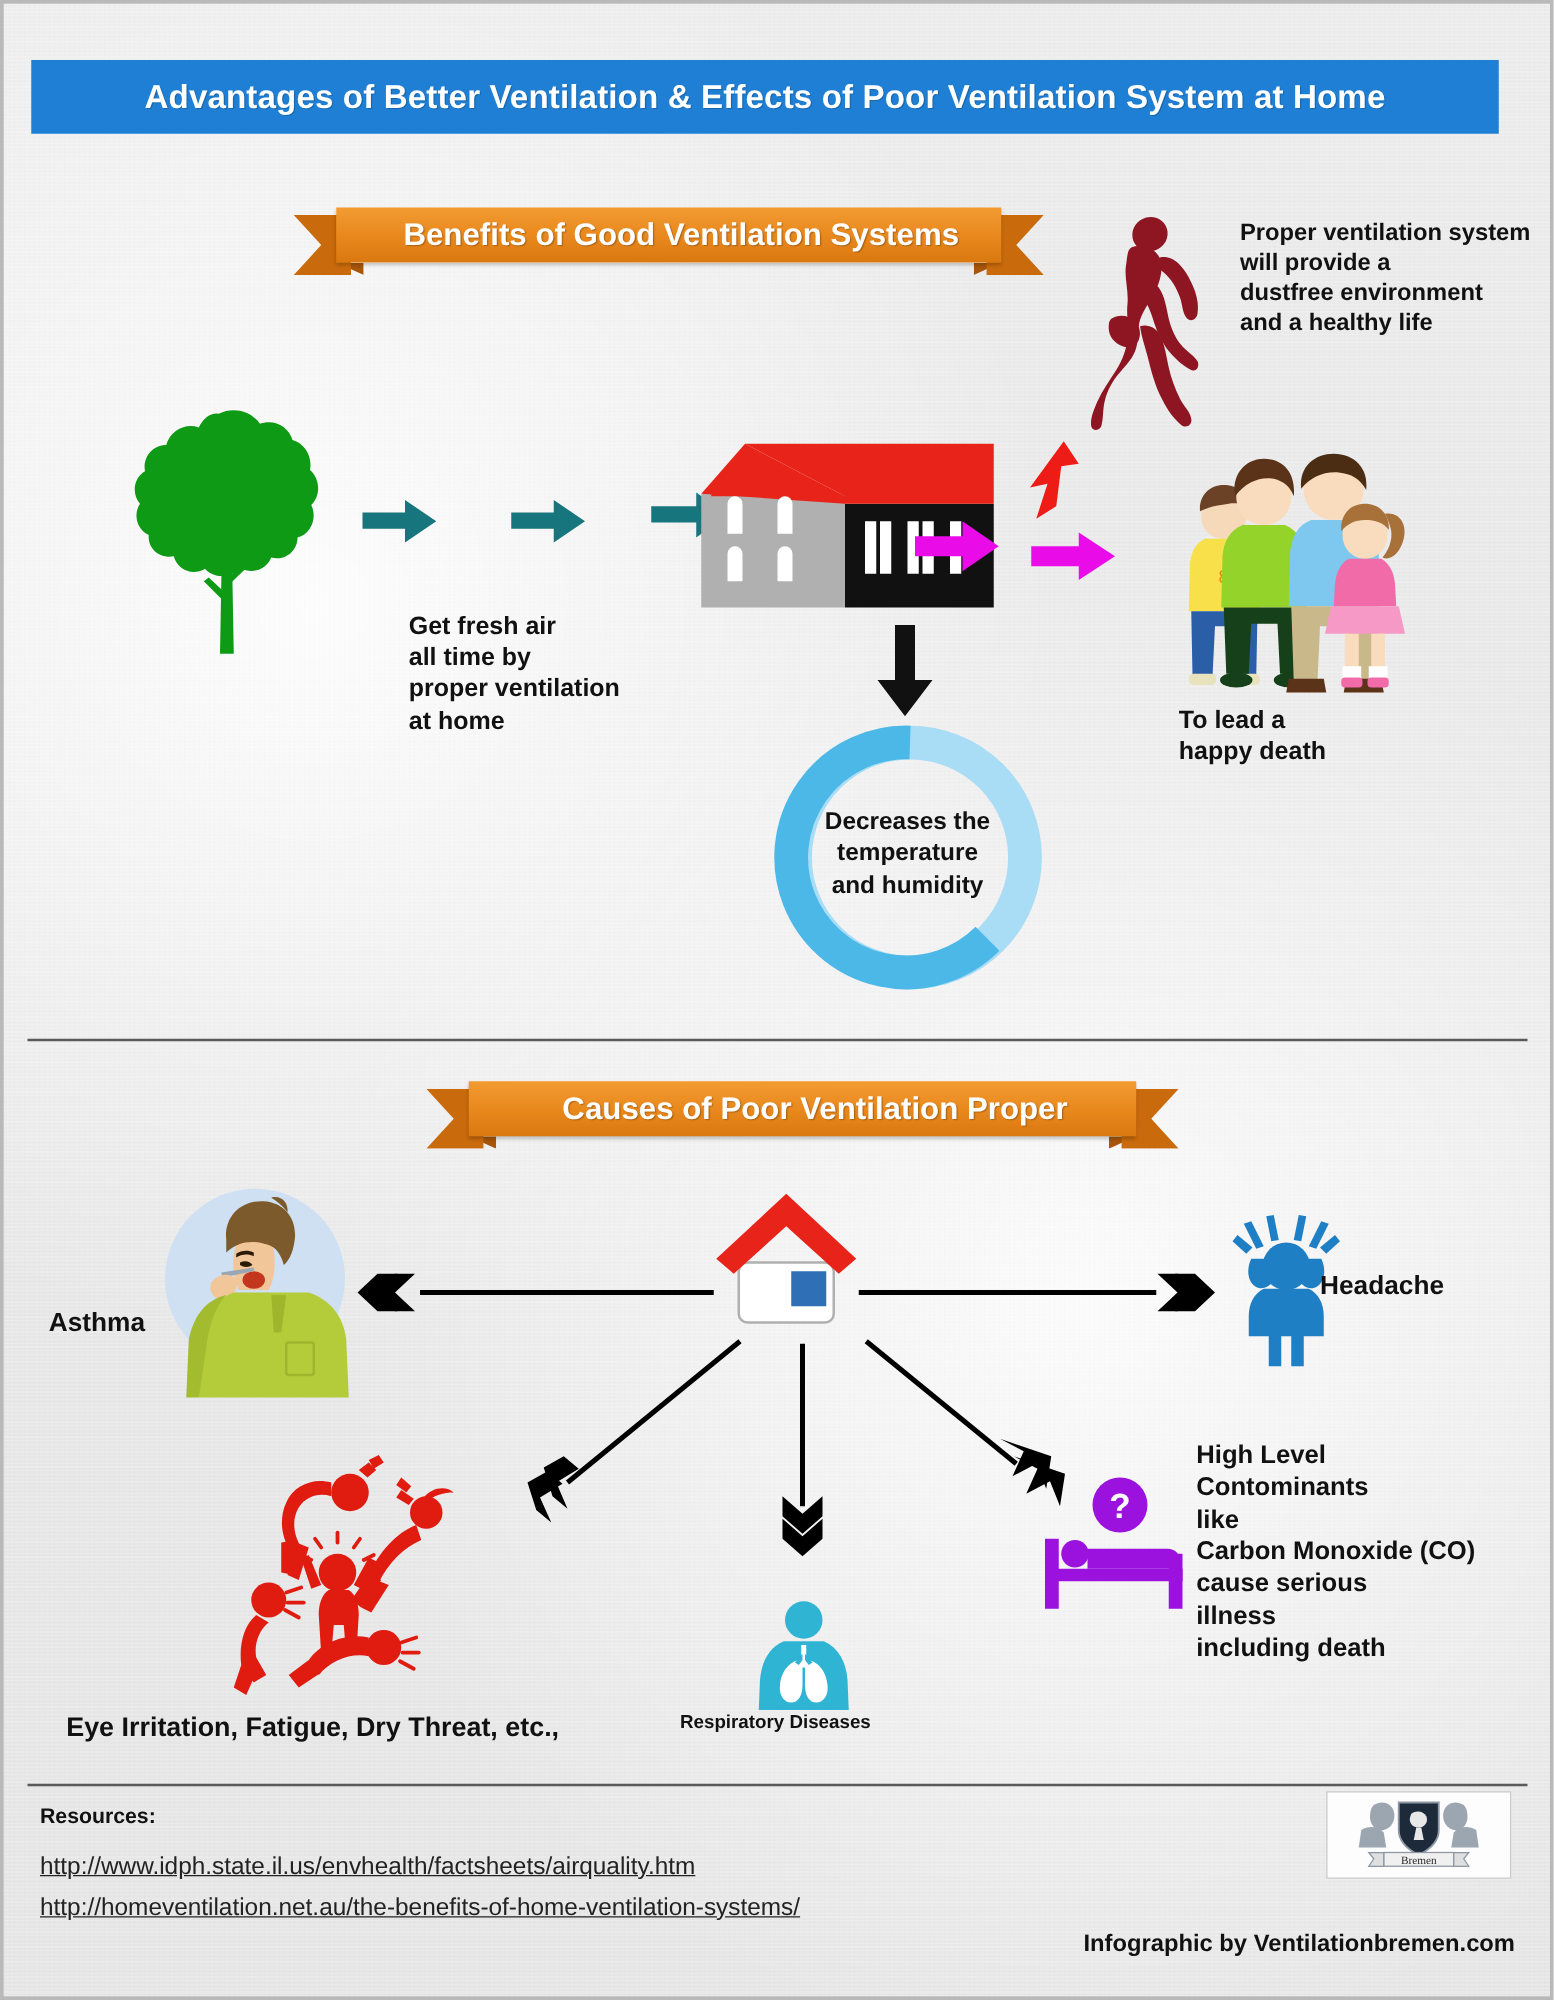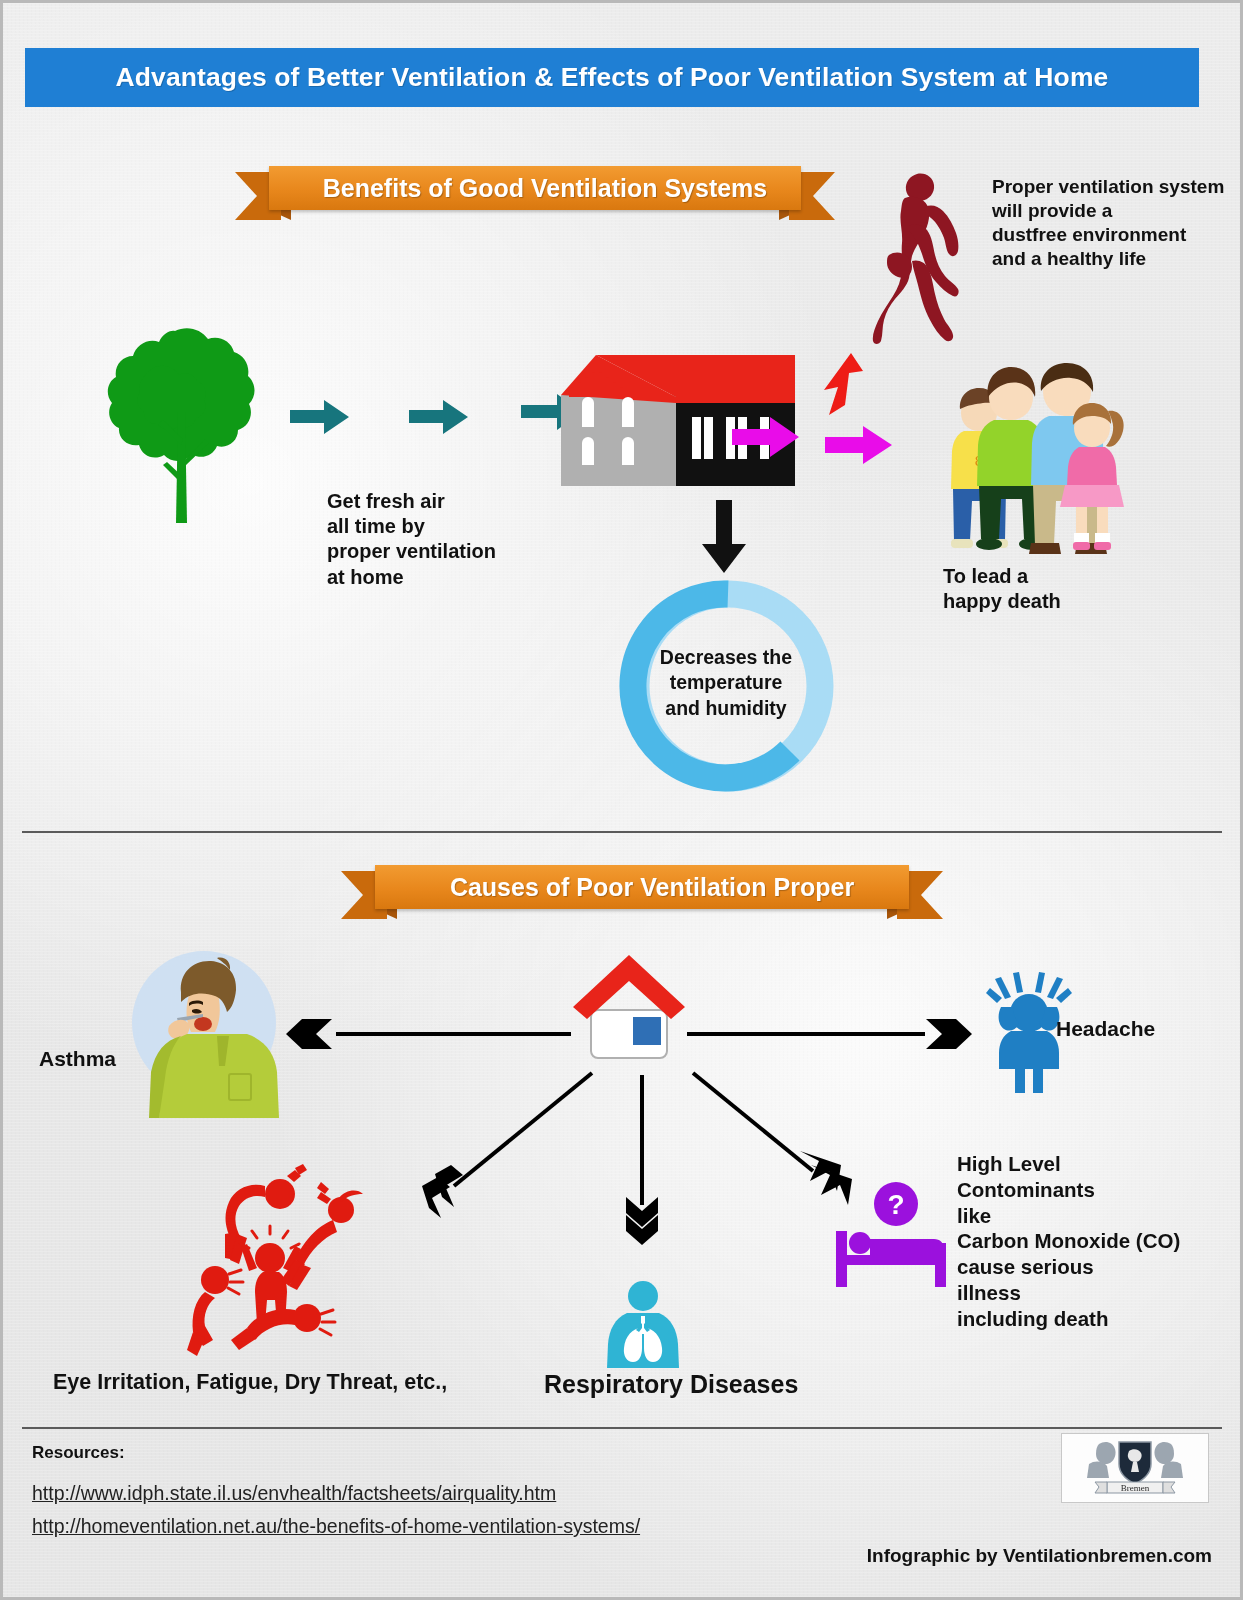--- a/index.html
+++ b/index.html
@@ -89,21 +89,21 @@
   }
   #txt-dustfree   { left: 952px; top: 172px; font-size: 19px; width: 250px; margin-left: 37px; }
   #txt-freshair   { left: 324px; top: 450px; font-size: 20px;   width: 215px; margin-top: 36px; }
   #txt-family     { left: 940px; top: 561px; font-size: 20px;   width: 190px; }
   #txt-donut      { left: 638px; top: 642px; font-size: 19.5px; width: 170px;
                     text-align: center; line-height: 1.3; }
   #txt-asthma     { left: 36px;  top: 1043px; font-size: 21px; }
   #txt-headache   { left: 1053px; top: 1013px; font-size: 21px; }
   #txt-contam     { left: 954px; top: 1148px; font-size: 20.5px; width: 250px; }
   #txt-eye        { left: 50px;  top: 1366px; font-size: 21.5px; }
-  #txt-resp       { left: 541px; top: 1366px; font-size: 25px; }
+  #txt-resp       { left: 541px; top: 1366px; font-size: 15px; }
 
   
   .hr {
     position: absolute; left: 19px; width: 1200px; height: 2px; background: #5a5a5a;
   }
   #hr-mid    { top: 828px; }
   #hr-bottom { top: 1424px; }
 
   
   #resources-label {

